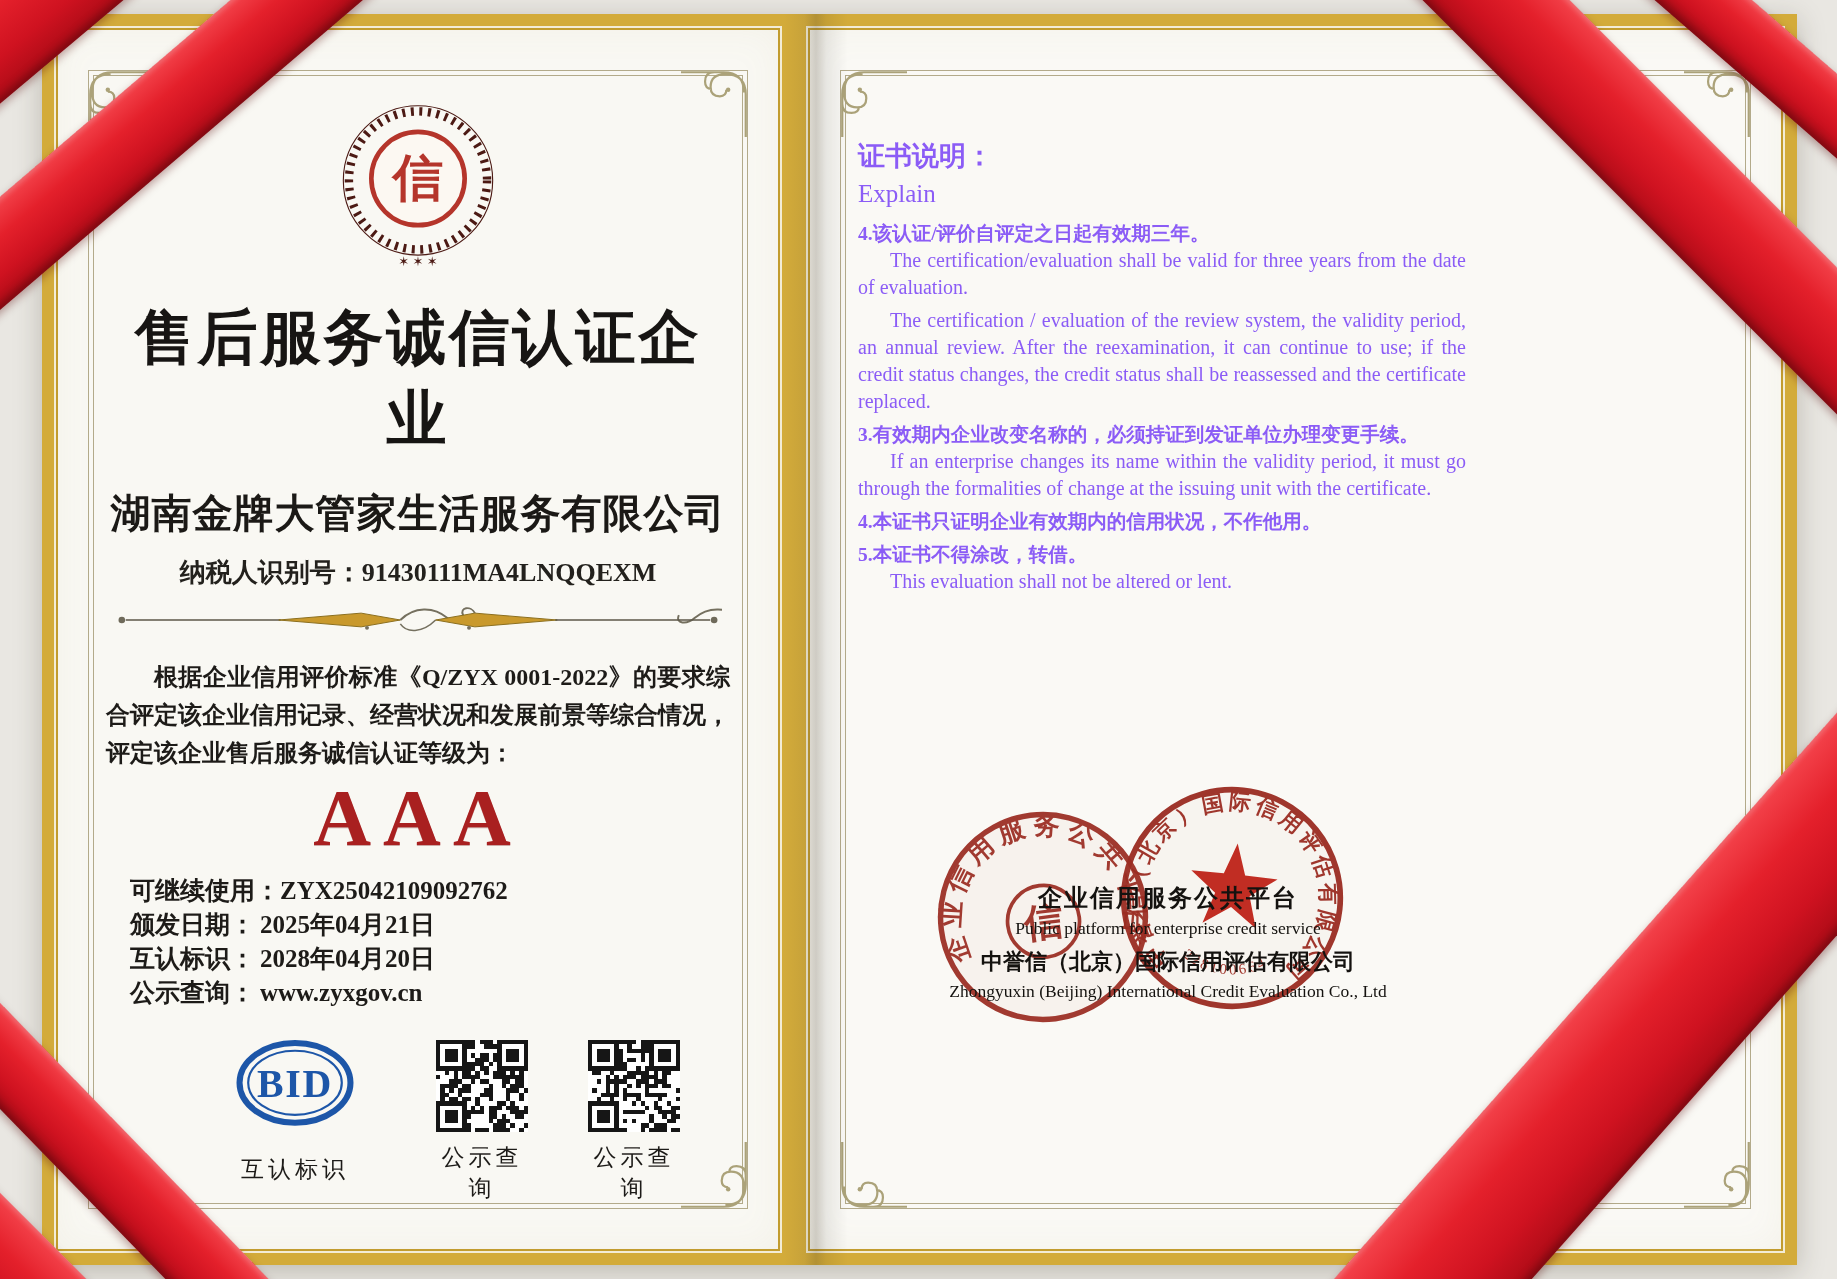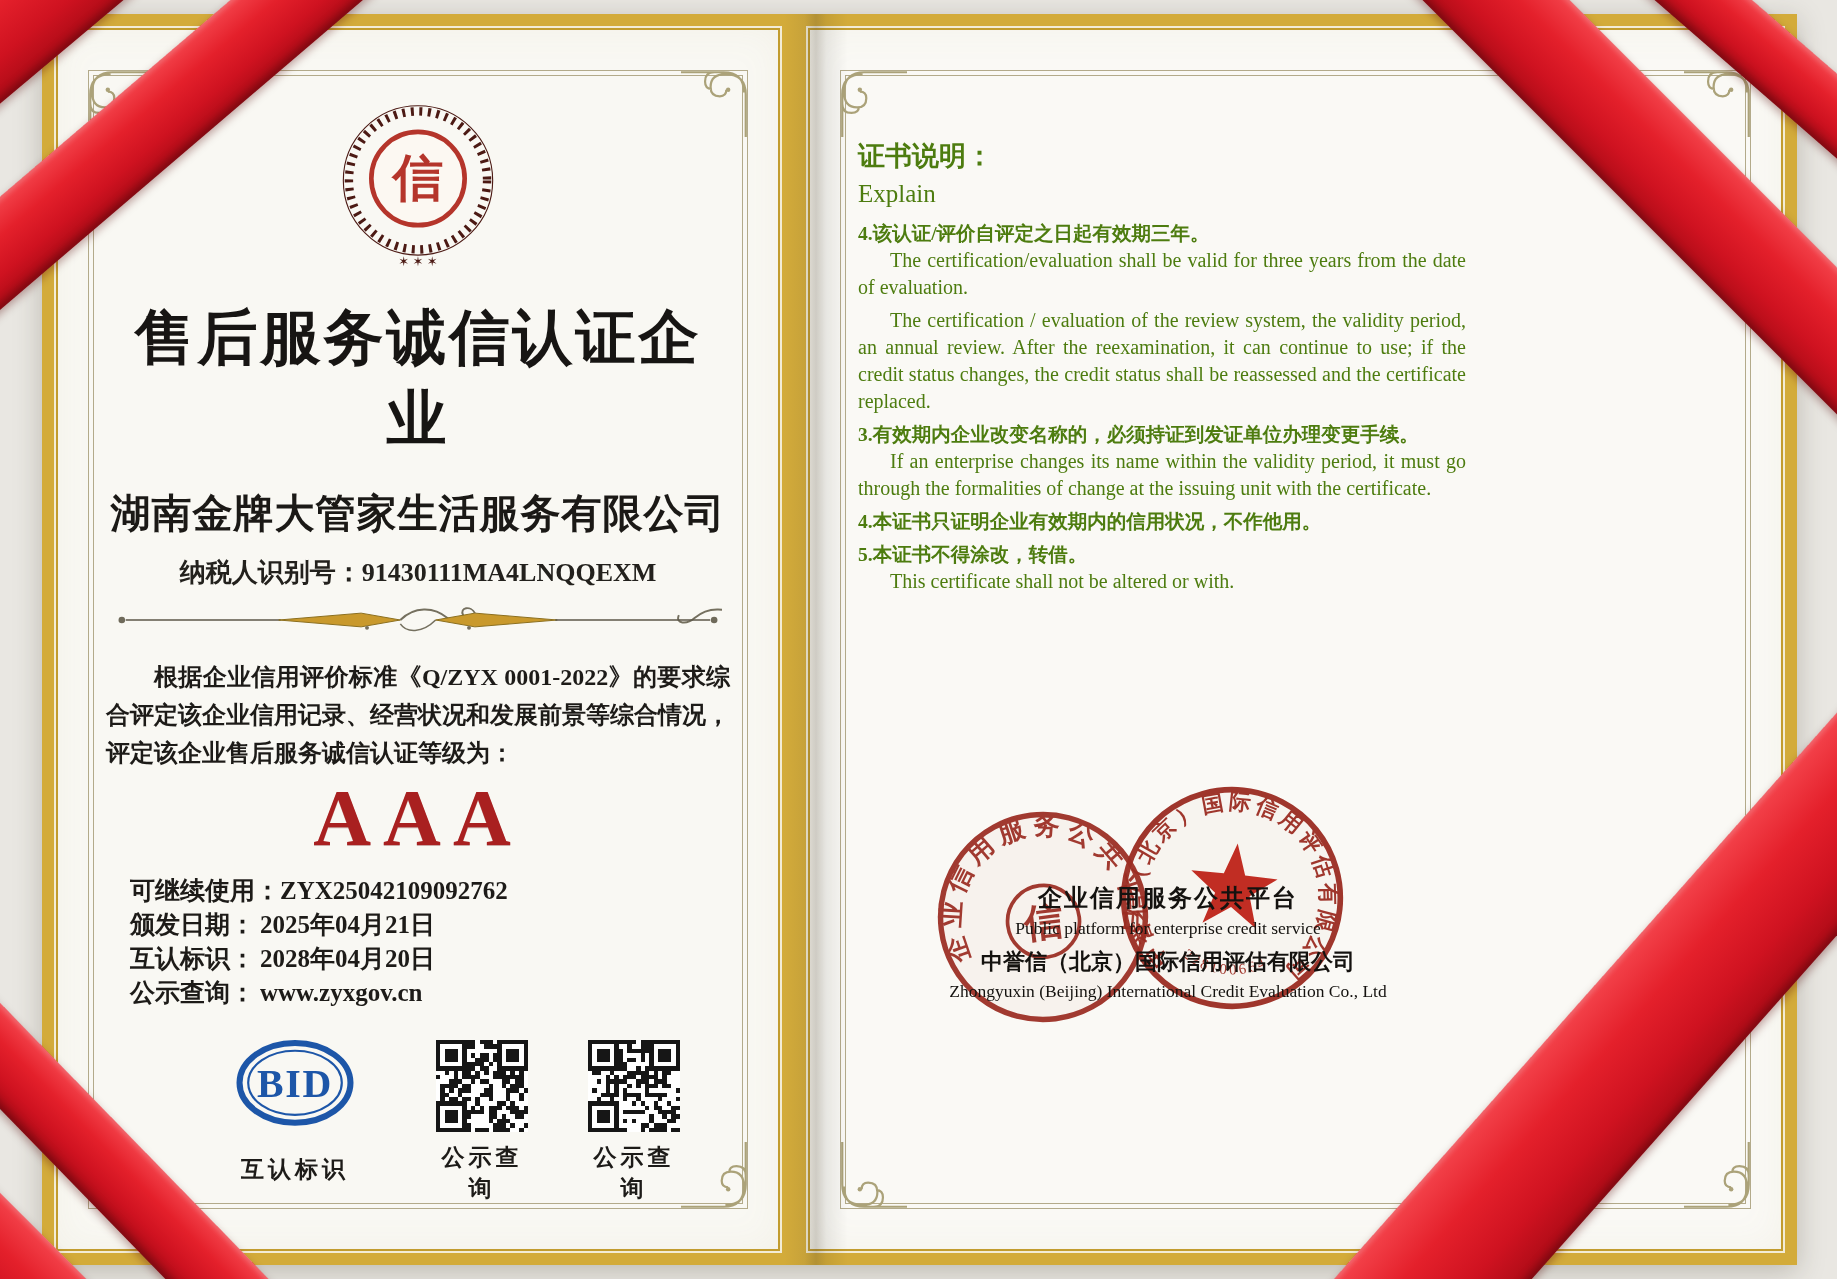--- a/index.html
+++ b/index.html
@@ -38,23 +38,23 @@
   .field{font-size:25px;line-height:34px;color:#1d1b18;font-weight:600;}
   .flabel{display:inline-block;min-width:130px;}
   .fvalue{font-weight:600;}
   .field.cont .fvalue{margin-left:130px;}
   .lfooter{position:relative;margin-top:26px;height:160px;}
   .bidblock{position:absolute;left:calc(50% - 198px);top:0;width:150px;text-align:center;}
   .qrblock1{position:absolute;left:calc(50% + 16px);top:4px;width:96px;text-align:center;}
   .qrblock2{position:absolute;left:calc(50% + 168px);top:4px;width:96px;text-align:center;}
   .qr{width:92px;height:92px;margin:0 auto;background:#fff;display:grid;
     grid-template-columns:repeat(21,1fr);grid-template-rows:repeat(21,1fr);}
-  .logo-label{margin-top:10px;font-size:23px;font-weight:700;color:#1d1b18;letter-spacing:4px;}
+  .logo-label{margin-top:10px;font-size:23px;font-weight:400;color:#1d1b18;letter-spacing:4px;}
   
-  .rcol{position:relative;z-index:3;margin:112px 16px 0 52px;width:608px;color:#4d7c0f;}
+  .rcol{position:relative;z-index:3;margin:112px 16px 0 52px;width:608px;color:#8b5cf6;}
   .ex-head-cn{font-size:27px;font-weight:700;line-height:36px;}
   .ex-head-en{font-size:25px;line-height:40px;}
   .xitem{margin-top:6px;}
   .xitem .cn{font-size:19.5px;line-height:27px;font-weight:700;}
   .xitem .en{font-size:20px;line-height:27px;text-indent:1.6em;text-align:justify;text-align-last:left;}
   .seal-zone{position:absolute;left:0;top:0;width:100%;height:100%;pointer-events:none;}
   .sealA{position:absolute;left:128px;top:782px;width:218px;height:218px;transform:rotate(-7deg);opacity:.93;}
   .sealB{position:absolute;left:312px;top:758px;width:228px;height:228px;transform:rotate(6deg);opacity:.95;}
   .overlay-text{position:absolute;left:72px;top:856px;width:580px;text-align:center;color:#14120f;}
   .ov1{font-size:24px;font-weight:700;letter-spacing:2px;}
@@ -1080,21 +1080,21 @@
         </div>
         <div class="xitem">
           <div class="cn">3.有效期内企业改变名称的，必须持证到发证单位办理变更手续。</div>
           <div class="en">If an enterprise changes its name within the validity period, it must go through the formalities of change at the issuing unit with the certificate.</div>
         </div>
         <div class="xitem">
           <div class="cn">4.本证书只证明企业有效期内的信用状况，不作他用。</div>
         </div>
         <div class="xitem">
           <div class="cn">5.本证书不得涂改，转借。</div>
-          <div class="en">This certificate shall not be altered or with.</div>
+          <div class="en">This evaluation shall not be altered or lent.</div>
         </div>
       </div>
 
       <div class="seal-zone">
 
         <svg class="sealA" viewBox="0 0 200 200">
           <defs>
               <path id="ringA" d="M 100 176 A 76 76 0 1 1 100.06 176"></path>
             </defs>
           <circle cx="100" cy="100" r="94" fill="rgba(170,50,38,0.04)" stroke="#9b2c22" stroke-width="5"></circle>

